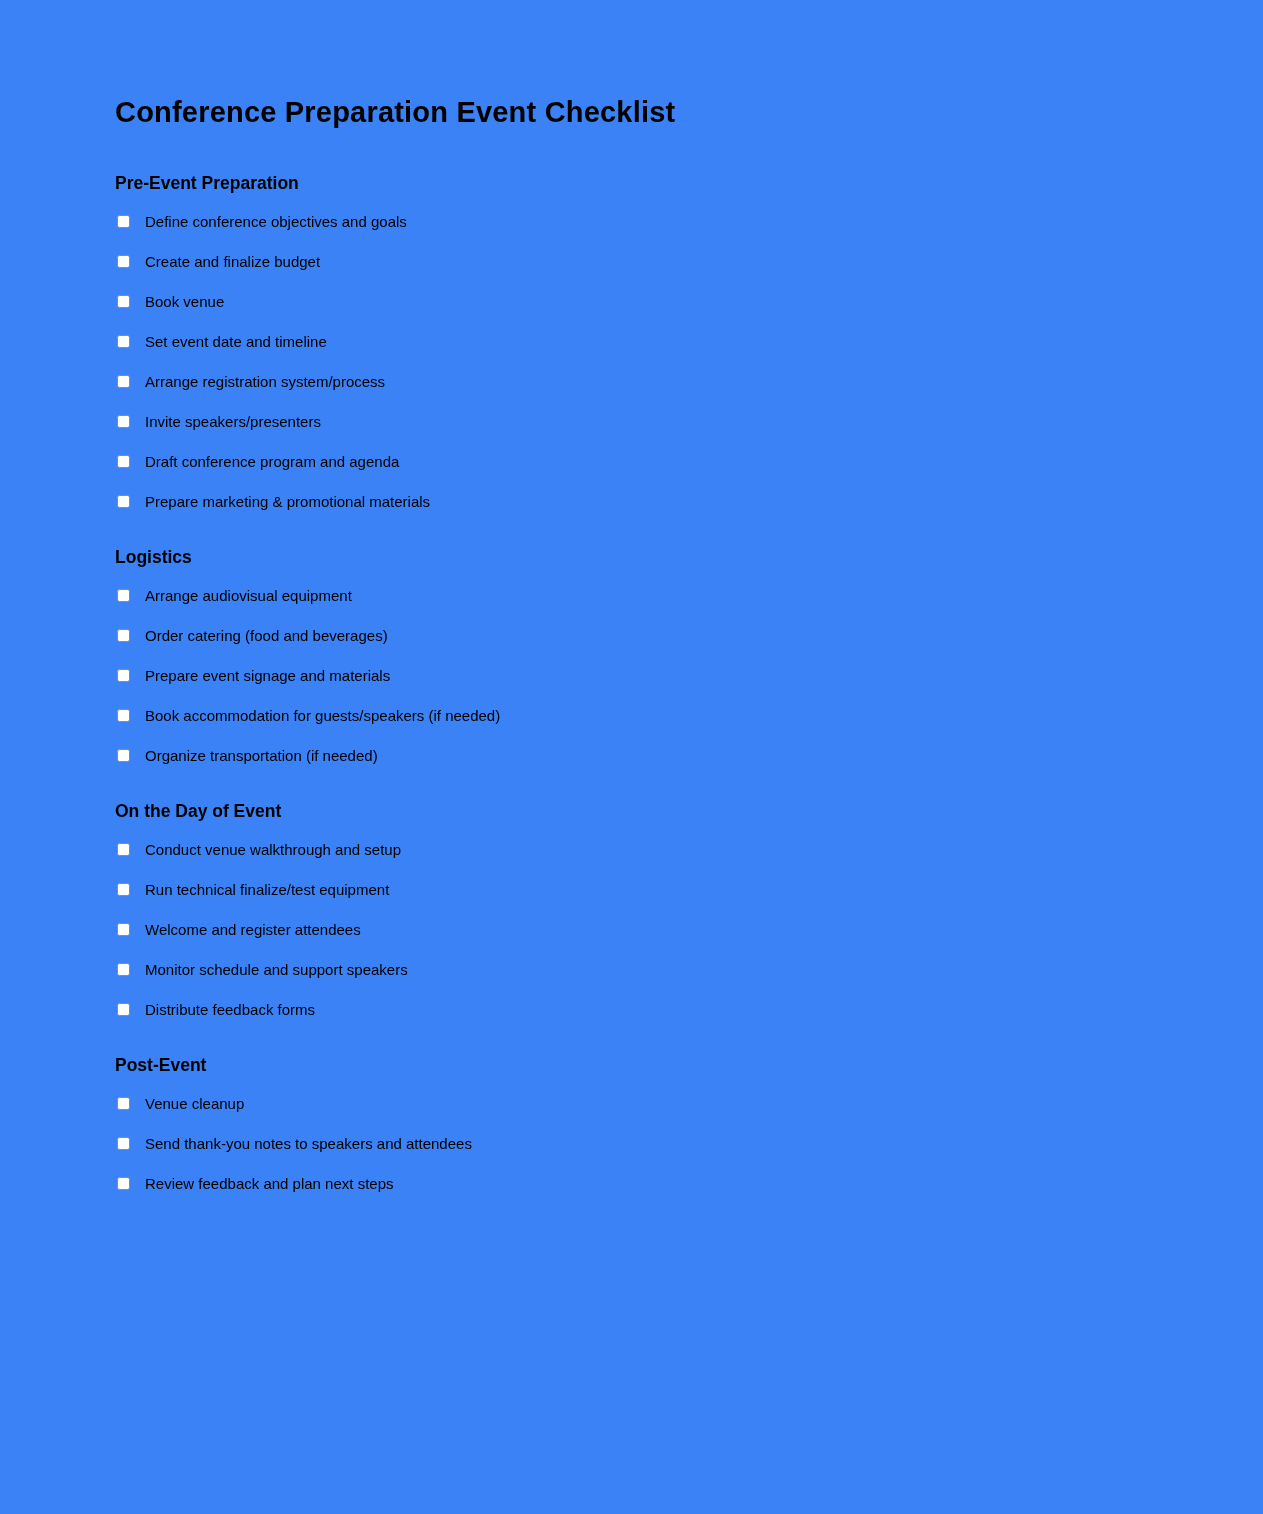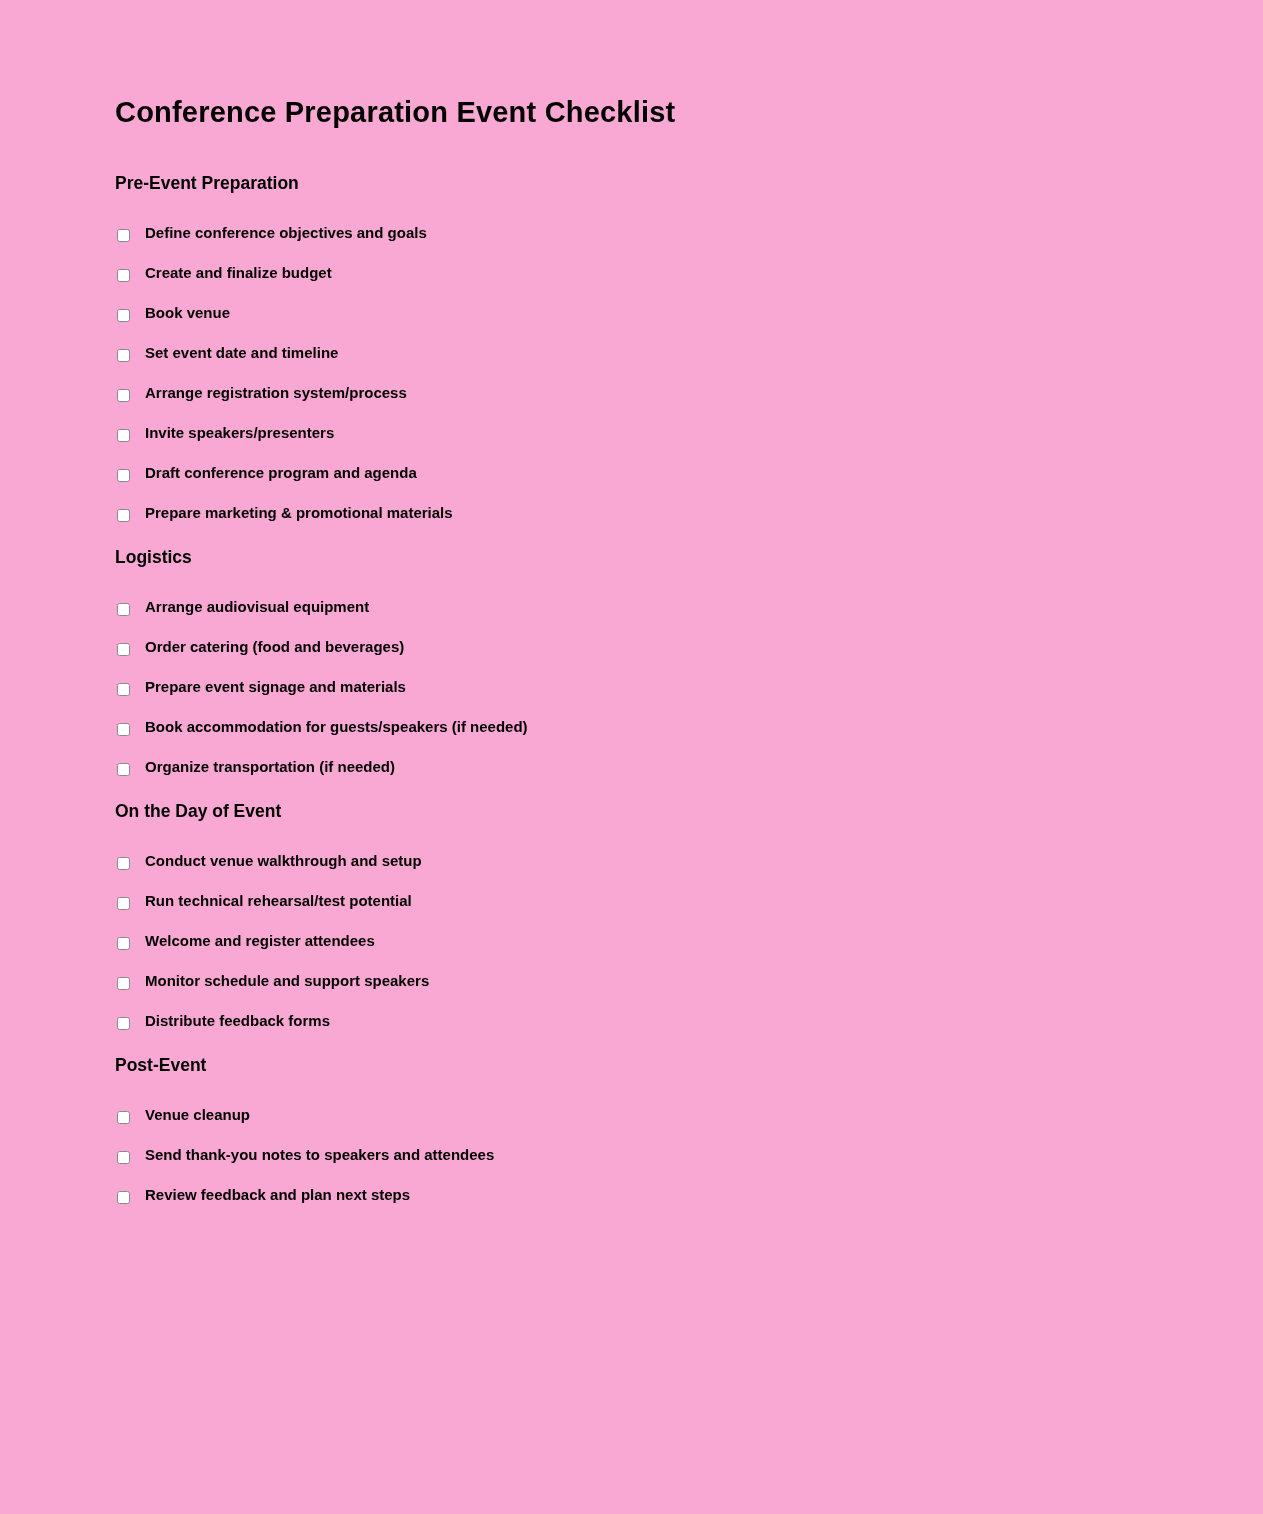--- a/index.html
+++ b/index.html
@@ -11,21 +11,21 @@
     width: 1263px;
     height: 1514px;
     overflow: hidden;
     font-family: "Liberation Sans", "DejaVu Sans", sans-serif;
     color: #000000;
   }
   .page {
     position: relative;
     width: 1263px;
     height: 1514px;
-    background: #f9a8d4;
+    background: #3b82f6;
   }
   .content {
     box-sizing: border-box;
     padding: 95px 60px 0 115px;
     height: 1300px;          
     overflow: hidden;
   }
   h1.title {
     margin: 0;
     font-size: 29px;
@@ -43,22 +43,21 @@
     margin-top: 43px;
   }
   ul.items {
     list-style: none;
     margin: 0;
     padding: 0;
   }
   li.item {
     height: 40px;
     display: flex;
-    align-items: flex-end;
-    font-weight: bold;
+    align-items: center;
   }
   .checkbox {
     box-sizing: border-box;
     width: 13px;
     height: 13px;
     margin-left: 2px;
     margin-right: 15px;
     border: 1.5px solid #8a8a8a;
     border-radius: 2.5px;
     background: #ffffff;
@@ -160,21 +159,21 @@
     <h3>On the Day of Event</h3>
     <ul class="items">
 
   <li class="item">
     <span class="checkbox" role="checkbox" aria-checked="false"></span>
     <span class="label">Conduct venue walkthrough and setup</span>
   </li>
 
   <li class="item">
     <span class="checkbox" role="checkbox" aria-checked="false"></span>
-    <span class="label">Run technical rehearsal/test potential</span>
+    <span class="label">Run technical finalize/test equipment</span>
   </li>
 
   <li class="item">
     <span class="checkbox" role="checkbox" aria-checked="false"></span>
     <span class="label">Welcome and register attendees</span>
   </li>
 
   <li class="item">
     <span class="checkbox" role="checkbox" aria-checked="false"></span>
     <span class="label">Monitor schedule and support speakers</span>

